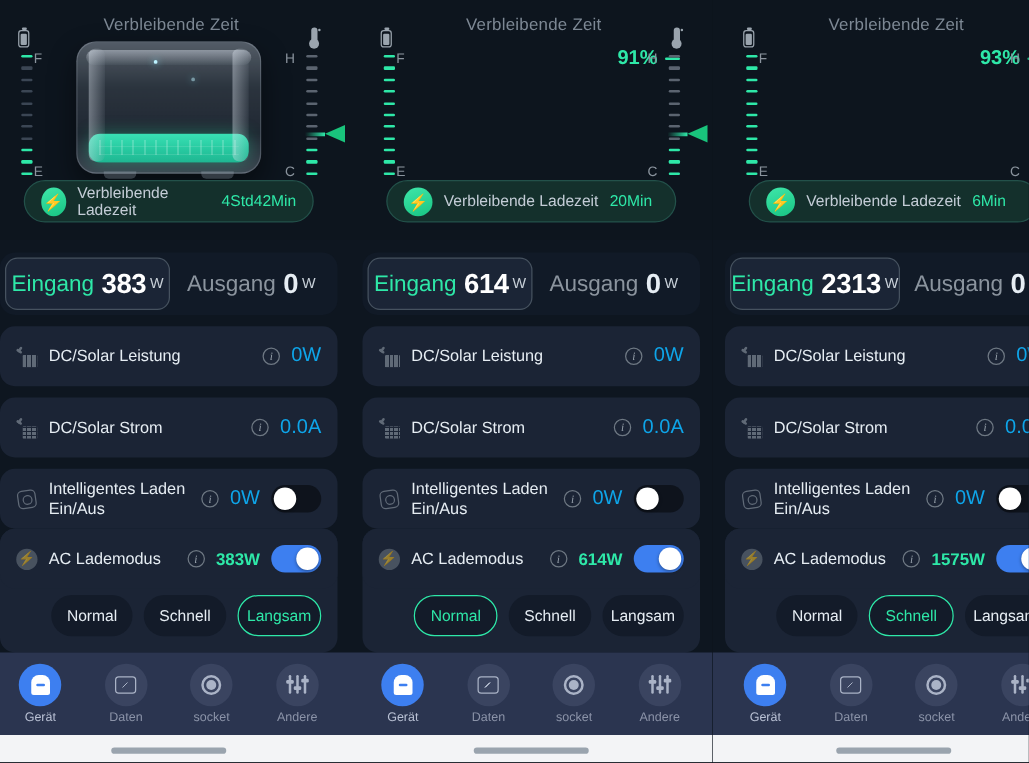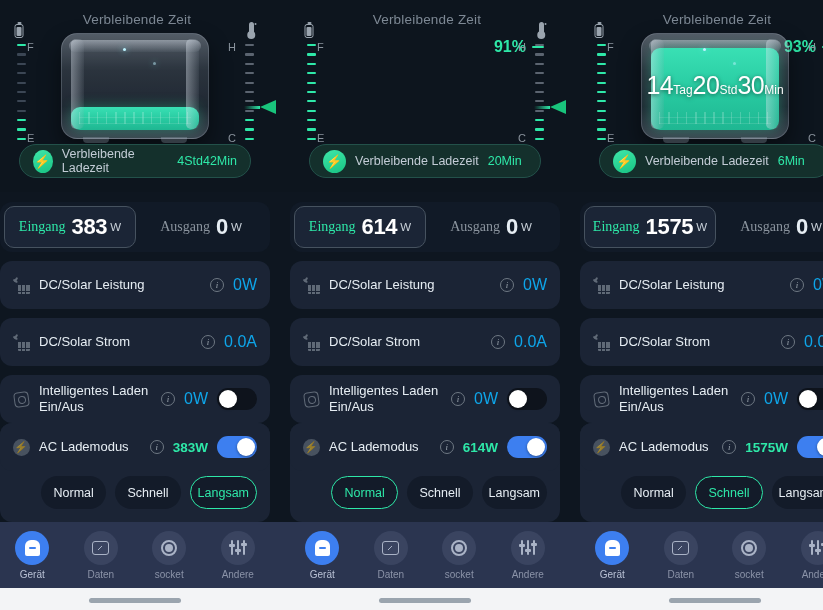--- a/index.html
+++ b/index.html
@@ -244,21 +244,21 @@
     flex: 1;
     height: 100%;
     display:flex; align-items:center; justify-content:center;
     gap: 6px;
     border-radius: 10px;
   }
   .io-half.active {
     background: #1b2536;
     border: 1px solid #46525f;
   }
-  .io-half .nm  { font-size: 14px; color: #8b949e; font-family: Liberation Serif, serif; }
+  .io-half .nm  { font-size: 18px; color: #8b949e; }
   .io-half.active .nm { color: #2ee8a8; }
   .io-half .big { font-size: 22px; font-weight: 700; color: #fff; letter-spacing:-.3px; }
   .io-half .sfx { font-size: 11.5px; color: #c9d1d9; margin-left:-3px; }
   .io-half:not(.active) .big { color:#e6edf3; }
 
   .row {
     background: #1b2435;
     border-radius: 12px;
     min-height: 48px;
     display: flex; align-items: center;
@@ -742,45 +742,31 @@
           <div class="g-lab top">F</div>
           <div class="g-lab bot">E</div>
         </div>
         <div class="pct">93%</div>
         <div class="pct-bar"></div>
         <div class="gauge right">
           <div class="ticks"></div>
           <div class="g-lab top">H</div>
           <div class="g-lab bot">C</div>
         </div>
-        <div class="device">
-          <div class="dev-shell">
-            <div class="fill" style="height: 81.84px;">
-              <div class="grid"></div>
-            </div>
-            <div class="dev-post l"></div>
-            <div class="dev-post r"></div>
-            <div class="spark" style="left: 42%; top: 14px;"></div>
-            <div class="spark" style="left: 62%; top: 28px; opacity: 0.5;"></div>
-          </div>
-          <div class="dev-foot l"></div>
-          <div class="dev-foot r"></div>
-          <div class="timer"><span class="num">14</span><span class="unit">Tag</span><span class="num">20</span><span class="unit">Std</span><span class="num">30</span><span class="unit">Min</span></div>
-        </div>
         <div class="chargepill">
           <div class="bolt-badge">⚡</div>
           <span class="lbl">Verbleibende Ladezeit</span>
           <span class="val">6Min</span>
         </div>
       </div>
       <div class="body">
         <div class="io-card">
           <div class="io-half active">
             <span class="nm">Eingang</span>
-            <span class="big">1575</span>
+            <span class="big">2313</span>
             <span class="sfx">W</span>
           </div>
           <div class="io-half">
             <span class="nm">Ausgang</span>
             <span class="big">0</span>
             <span class="sfx">W</span>
           </div>
         </div>
         <div class="row">
           <div class="ico">

